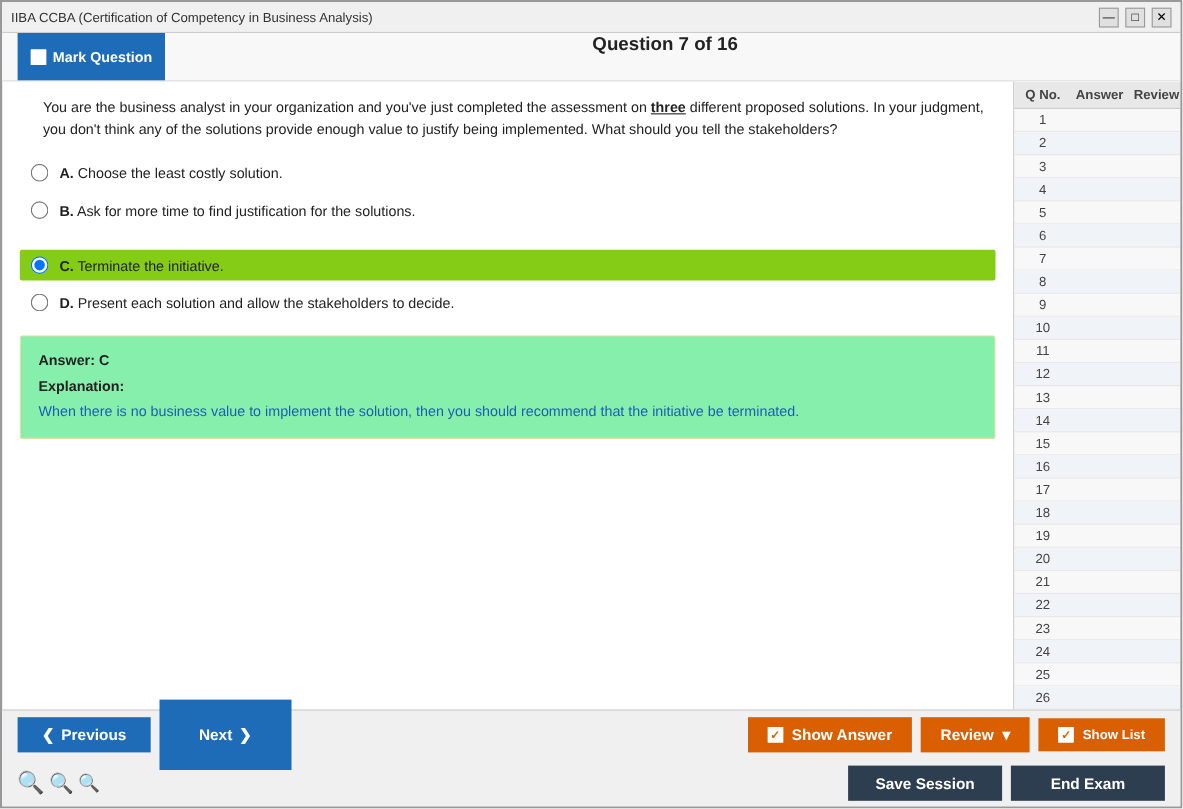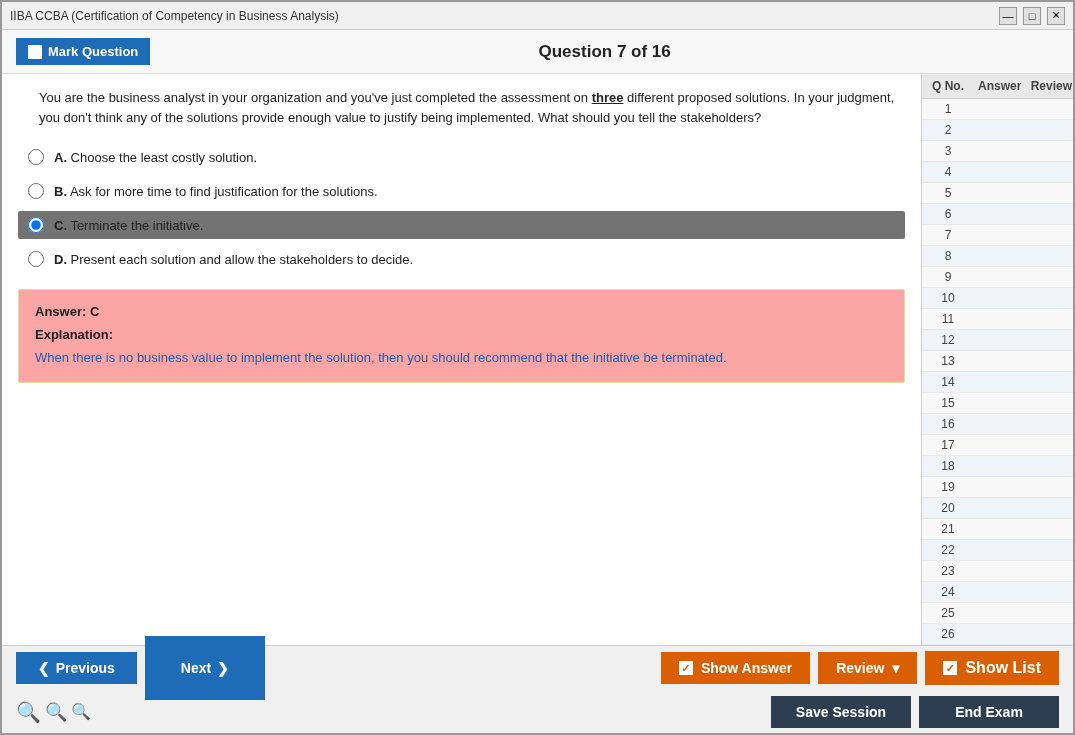--- a/index.html
+++ b/index.html
@@ -4,40 +4,40 @@
   <style>
     * { box-sizing: border-box; margin: 0; padding: 0; }
     body { font-family: Arial, sans-serif; font-size: 13px; background: #f0f0f0; width: 1075px; height: 735px; overflow: hidden; }
     
     .window { width: 1075px; height: 735px; border: 2px solid #999; background: #fff; display: flex; flex-direction: column; }
     
     .title-bar { height: 28px; background: #f0f0f0; border-bottom: 1px solid #ccc; display: flex; align-items: center; justify-content: space-between; padding: 0 8px; font-size: 12px; color: #333; }
     .title-bar-controls { display: flex; gap: 6px; }
     .title-bar-btn { width: 18px; height: 18px; border: 1px solid #999; background: #e0e0e0; cursor: pointer; display: flex; align-items: center; justify-content: center; font-size: 11px; }
     
-    .toolbar { height: 44px; background: #f8f8f8; border-bottom: 1px solid #ddd; display: flex; align-items: center; padding: 0 14px; }
+    .toolbar { height: 44px; background: #f8f8f8; border-bottom: 1px solid #ddd; display: flex; padding: 0 14px; }
     .mark-question-btn { background: #1e6bb8; color: white; border: none; padding: 6px 12px; font-size: 13px; font-weight: bold; cursor: pointer; display: flex; align-items: center; gap: 6px; }
     .question-title { flex: 1; text-align: center; font-size: 17px; font-weight: bold; color: #222; }
     
     .main-content { display: flex; flex: 1; overflow: hidden; }
     
     .question-area { flex: 1; padding: 14px 16px; overflow-y: auto; }
     
     .question-text { font-size: 13px; color: #222; line-height: 1.5; margin-bottom: 16px; margin-left: 21px; }
     .question-text .bold { font-weight: bold; }
     .question-text .underline { text-decoration: underline; }
     
     .options { display: flex; flex-direction: column; gap: 6px; margin-bottom: 16px; }
     .option { display: flex; align-items: center; gap: 10px; padding: 6px 10px; font-size: 13px; cursor: pointer; border-radius: 2px; }
-    .option.selected { background: #737373; }
+    .option.selected { background: #84cc16; margin-top: 16px; }
     .option input[type="radio"] { width: 16px; height: 16px; cursor: pointer; }
     .option-text { color: #222; }
     .option-text .letter { font-weight: bold; }
     
-    .answer-box { background: #fca5a5; border: 1px solid #e0e0a0; padding: 14px 16px; border-radius: 2px; }
+    .answer-box { background: #86efac; border: 1px solid #e0e0a0; padding: 14px 16px; border-radius: 2px; }
     .answer-label { font-weight: bold; color: #222; margin-bottom: 8px; font-size: 13px; }
     .explanation-label { font-weight: bold; color: #222; margin-bottom: 6px; font-size: 13px; }
     .explanation-text { color: #1a5fb4; font-size: 13px; line-height: 1.5; }
     
     .sidebar { width: 152px; border-left: 1px solid #ccc; background: #f8f8f8; display: flex; flex-direction: column; overflow: hidden; }
     .sidebar-header { display: flex; background: #e8e8e8; border-bottom: 1px solid #ccc; font-size: 12px; font-weight: bold; color: #444; }
     .sidebar-header .col-qno { flex: 0 0 52px; padding: 5px 4px; text-align: center; }
     .sidebar-header .col-answer { flex: 1; padding: 5px 4px; text-align: center; }
     .sidebar-header .col-marked { flex: 0 0 52px; padding: 5px 4px; text-align: center; }
     .sidebar-list { flex: 1; overflow-y: scroll; }
@@ -46,21 +46,21 @@
     .sidebar-row .col-answer { flex: 1; padding: 3px 4px; text-align: center; }
     .sidebar-row .col-marked { flex: 0 0 52px; padding: 3px 4px; text-align: center; }
     .sidebar-row.alt { background: #f0f4f8; }
     
     .bottom-bar { height: 88px; background: #f0f0f0; border-top: 1px solid #ccc; display: flex; flex-direction: column; }
     .bottom-buttons { display: flex; align-items: center; height: 44px; padding: 0 14px; gap: 8px; }
     .btn-prev { background: #1e6bb8; color: white; border: none; padding: 8px 22px; font-size: 14px; font-weight: bold; cursor: pointer; display: flex; align-items: center; gap: 6px; min-width: 120px; justify-content: center; }
     .btn-next { background: #1e6bb8; color: white; border: none; padding: 24px 22px; font-size: 14px; font-weight: bold; cursor: pointer; display: flex; align-items: center; gap: 6px; min-width: 120px; justify-content: center; }
     .btn-show-answer { background: #d95f00; color: white; border: none; padding: 8px 18px; font-size: 14px; font-weight: bold; cursor: pointer; display: flex; align-items: center; gap: 8px; margin-left: auto; }
     .btn-review { background: #d95f00; color: white; border: none; padding: 8px 18px; font-size: 14px; font-weight: bold; cursor: pointer; display: flex; align-items: center; gap: 8px; }
-    .btn-show-list { background: #d95f00; color: white; border: none; padding: 8px 18px; font-size: 16px; font-weight: bold; cursor: pointer; display: flex; align-items: center; gap: 8px; text-align: right; }
+    .btn-show-list { background: #d95f00; color: white; border: none; padding: 8px 18px; font-size: 12px; font-weight: bold; cursor: pointer; display: flex; align-items: center; gap: 8px; text-align: right; }
     .bottom-buttons2 { display: flex; align-items: center; height: 44px; padding: 0 14px; gap: 8px; }
     .zoom-controls { display: flex; align-items: center; gap: 4px; }
     .zoom-btn { background: none; border: none; cursor: pointer; font-size: 18px; color: #555; }
     .btn-save { background: #2c3e50; color: white; border: none; padding: 8px 22px; font-size: 14px; font-weight: bold; cursor: pointer; margin-left: auto; min-width: 140px; }
     .btn-end { background: #2c3e50; color: white; border: none; padding: 8px 22px; font-size: 14px; font-weight: bold; cursor: pointer; min-width: 140px; }
     
     .checkbox-icon { width: 14px; height: 14px; border: 2px solid white; background: white; display: inline-flex; align-items: center; justify-content: center; }
     .checkbox-icon.checked::after { content: '✓'; color: #d95f00; font-size: 11px; font-weight: bold; }
     .checkbox-icon-mark { width: 14px; height: 14px; border: 2px solid white; background: white; display: inline-flex; align-items: center; justify-content: center; }
   </style>

